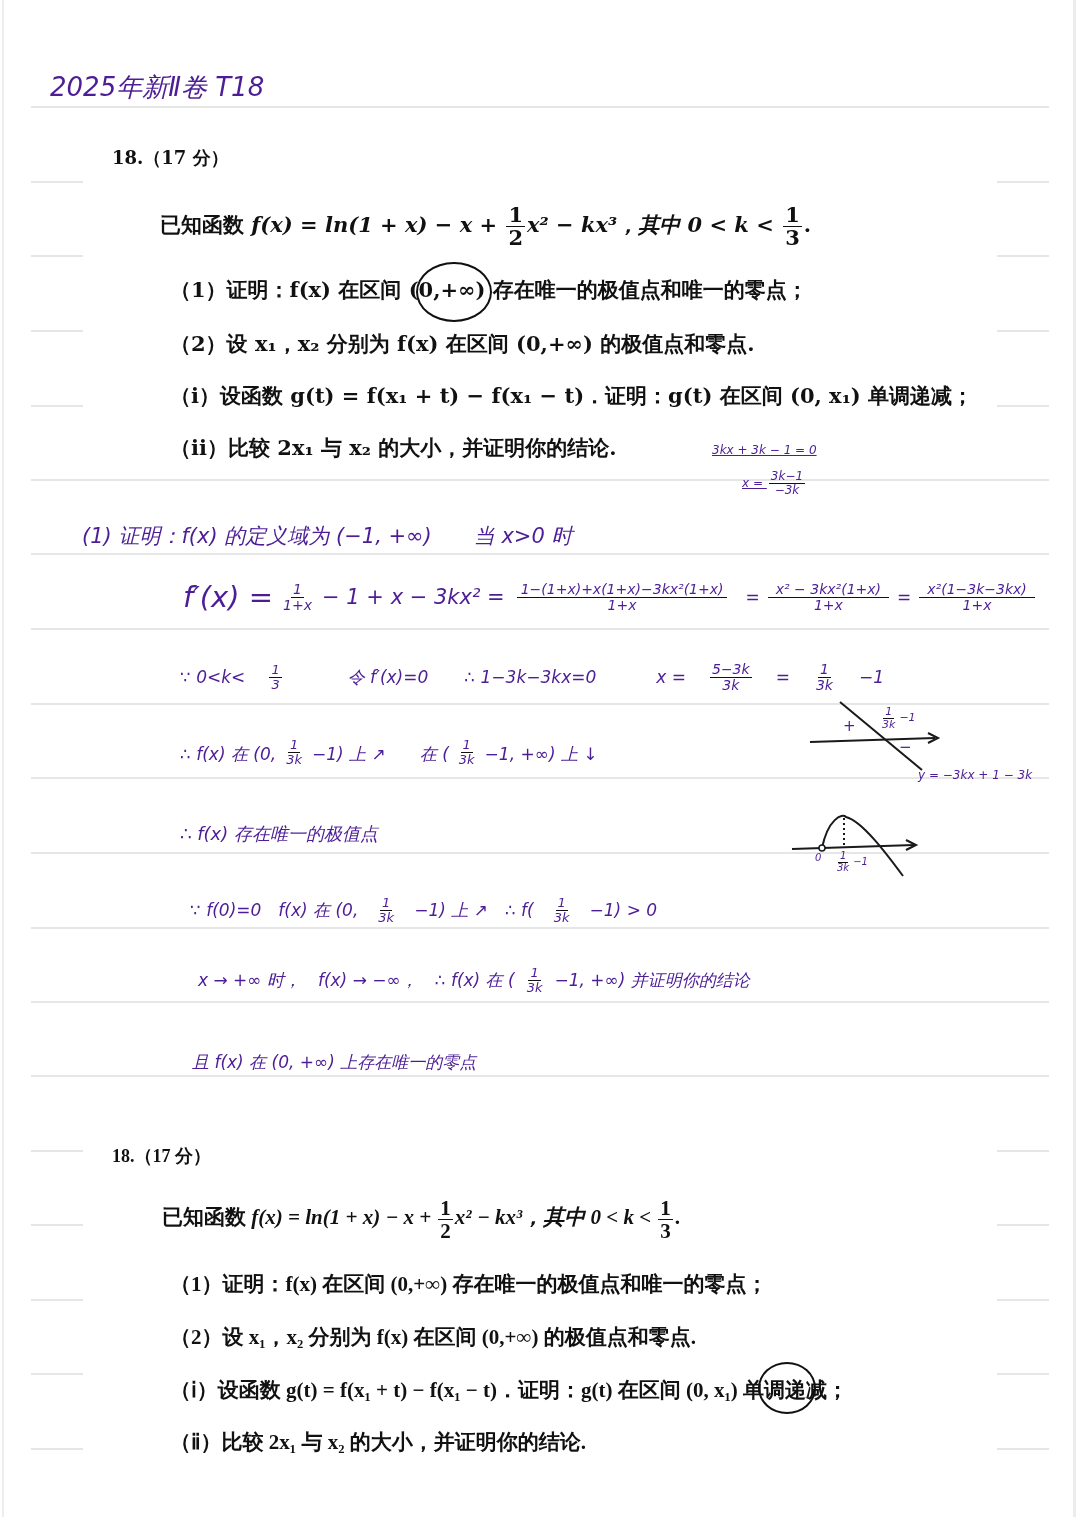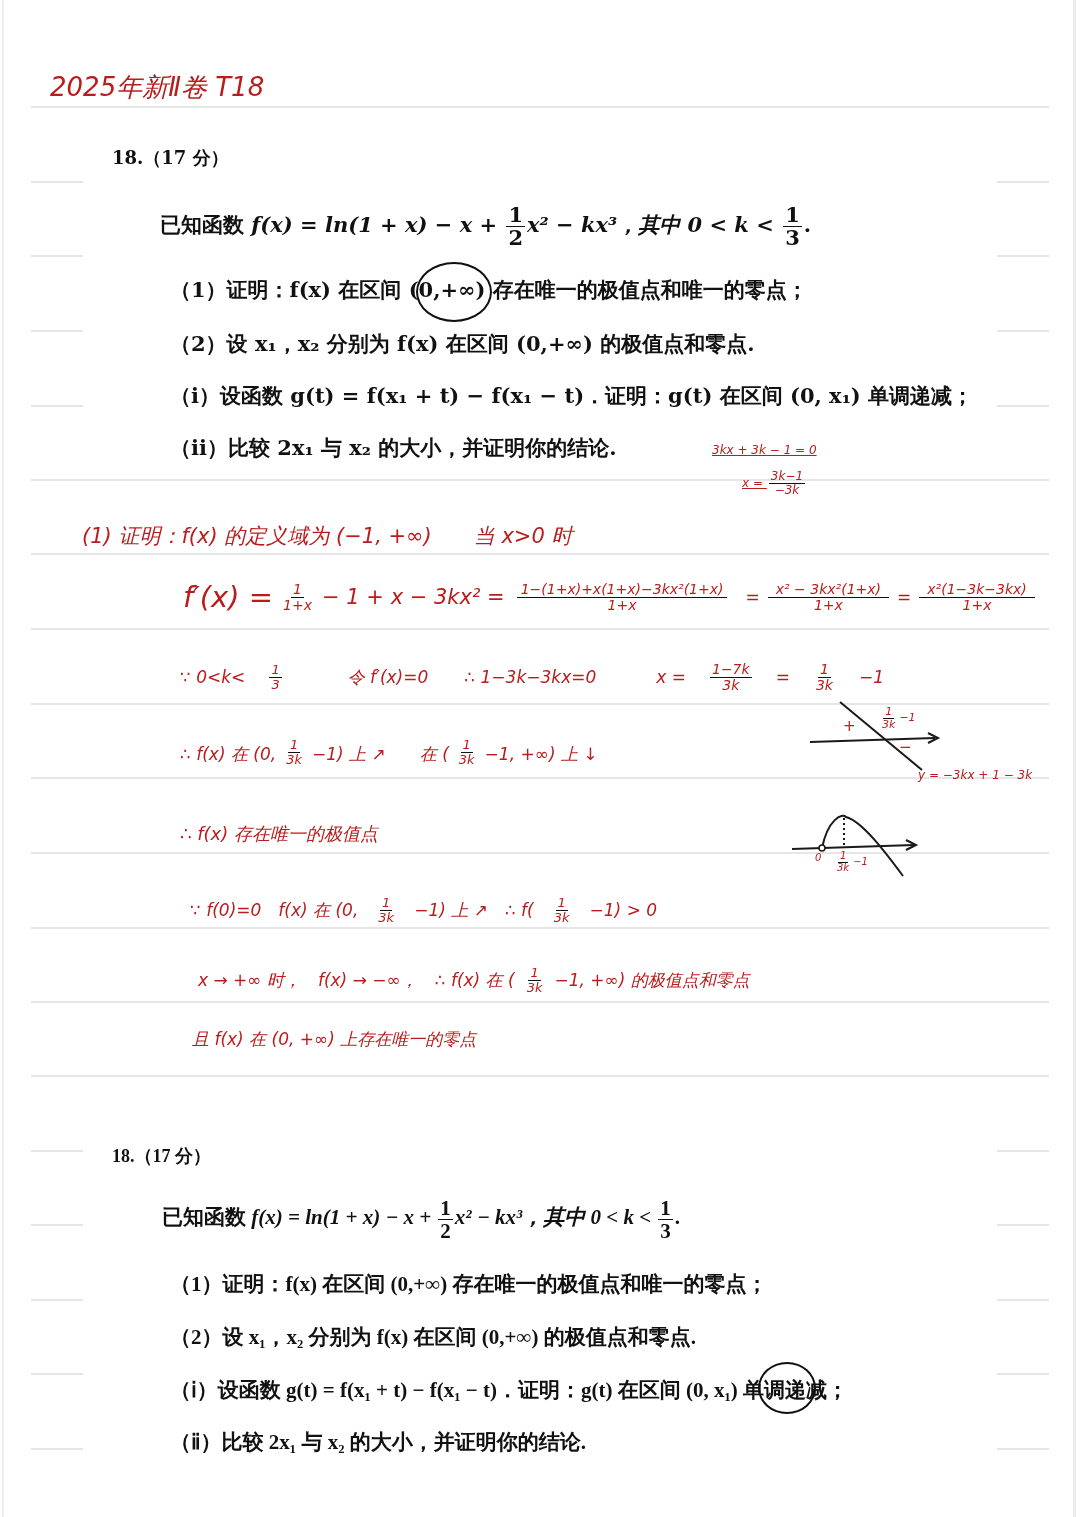--- a/index.html
+++ b/index.html
@@ -8,21 +8,21 @@
     font-family: "DejaVu Serif", serif; color: #111;
   }
   .frame { position: absolute; left: 2px; top: 0; width: 1074px; height: 1517px;
     border-left: 2px solid #eeeeee; border-right: 3px solid #ececec; box-sizing: border-box; }
   .rule { position: absolute; height: 2px; background: #e6e6e6; }
   .stub-l { left: 31px; width: 52px; }
   .stub-r { left: 997px; width: 52px; }
   .full { left: 31px; width: 1018px; }
 
   .abs { position: absolute; white-space: nowrap; }
-  .hand { font-family: "DejaVu Sans", sans-serif; font-style: italic; color: #b91c1c; }
+  .hand { font-family: "DejaVu Sans", sans-serif; font-style: italic; color: #4c1d95; }
   .print { font-family: "DejaVu Serif", serif; font-weight: bold; color: #111; }
   .printc { font-family: "Liberation Serif", serif; color: #111; }
 
   .title-hand { left: 50px; top: 70px; font-size: 26px; }
   .qnum { font-size: 18px; }
   .stmt { font-size: 21px; }
   .frac { display: inline-flex; flex-direction: column; align-items: center; vertical-align: middle; line-height: 1.05; margin: 0 2px; }
   .frac .n { border-bottom: 1.5px solid #111; padding: 0 2px; }
   .frac .d { padding: 0 2px; }
   .frac.small { font-size: 0.68em; }
@@ -123,21 +123,21 @@
 <div class="abs hand" style="left:180px;top:662px;font-size:17px;display:flex;align-items:center;gap:22px">
   <span>∵ 0&lt;k&lt;</span>
   <span class="frac" style="font-size:13px">
       <span class="n">1</span>
       <span class="d">3</span>
     </span>
   <span style="margin-left:42px">令 f′(x)=0</span>
   <span style="margin-left:14px">∴ 1−3k−3kx=0</span>
   <span style="margin-left:38px">x =</span>
   <span class="frac" style="font-size:14px">
-      <span class="n">1−7k</span>
+      <span class="n">5−3k</span>
       <span class="d">3k</span>
     </span>
   <span>=</span>
   <span class="frac" style="font-size:14px">
       <span class="n">1</span>
       <span class="d">3k</span>
     </span>
   <span>−1</span>
 </div>
 
@@ -170,24 +170,24 @@
     </span>
   <span>−1) &gt; 0</span>
 </div>
 
 <div class="abs hand" style="left:198px;top:966px;font-size:17px;display:flex;align-items:center;gap:8px">
   <span>x → +∞ 时，　f(x) → −∞，　∴ f(x) 在 (</span>
   <span class="frac" style="font-size:13px">
       <span class="n">1</span>
       <span class="d">3k</span>
     </span>
-  <span>−1, +∞) 的极值点和零点</span>
-</div>
-
-<div class="abs hand" style="left:192px;top:1028px;font-size:17px">且 f(x) 在 (0, +∞) 上存在唯一的零点</div>
+  <span>−1, +∞) 并证明你的结论</span>
+</div>
+
+<div class="abs hand" style="left:192px;top:1051px;font-size:17px">且 f(x) 在 (0, +∞) 上存在唯一的零点</div>
 
 <svg style="left:800px;top:700px" width="220" height="90">
   <line x1="10" y1="42" x2="135" y2="38" stroke="#1a1a1a" stroke-width="2"></line>
   <path d="M128 33 L138 38 L128 43" fill="none" stroke="#1a1a1a" stroke-width="2"></path>
   <line x1="40" y1="2" x2="122" y2="70" stroke="#1a1a1a" stroke-width="2"></line>
 </svg>
 <div class="abs hand" style="left:843px;top:717px;font-size:15px">+</div>
 <div class="abs hand" style="left:899px;top:738px;font-size:15px">−</div>
 <div class="abs hand" style="left:878px;top:706px;font-size:11px">
   <span class="frac">

